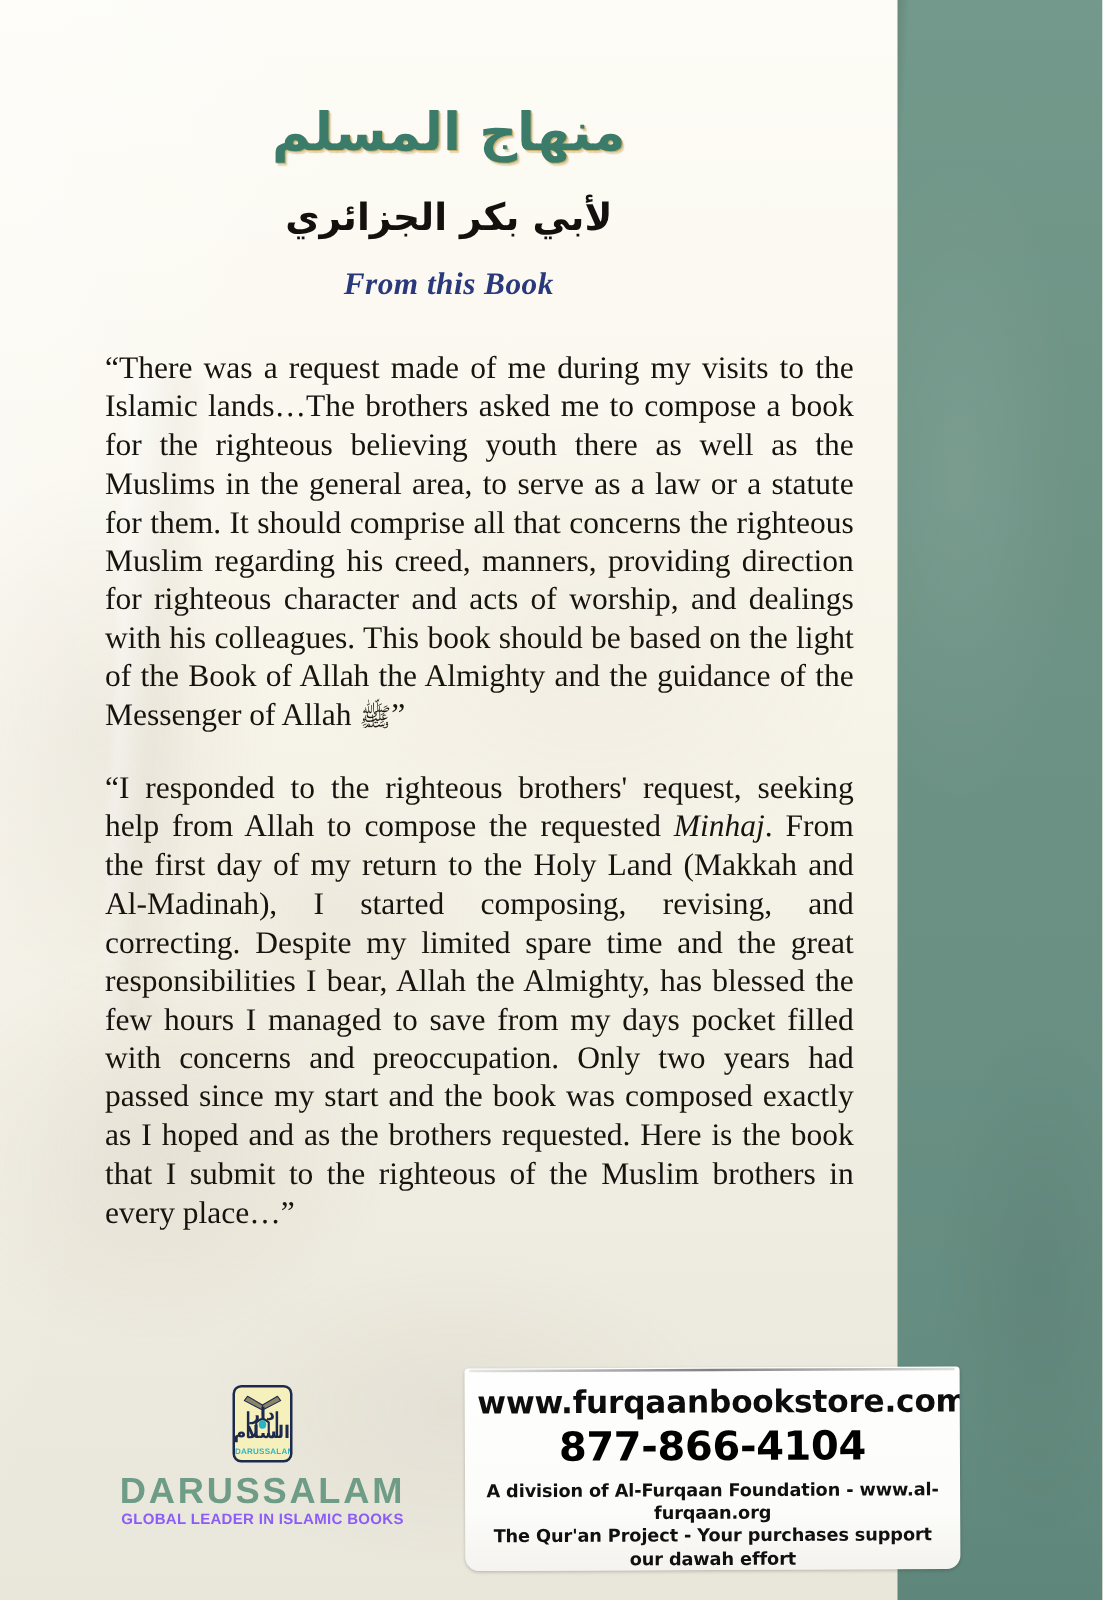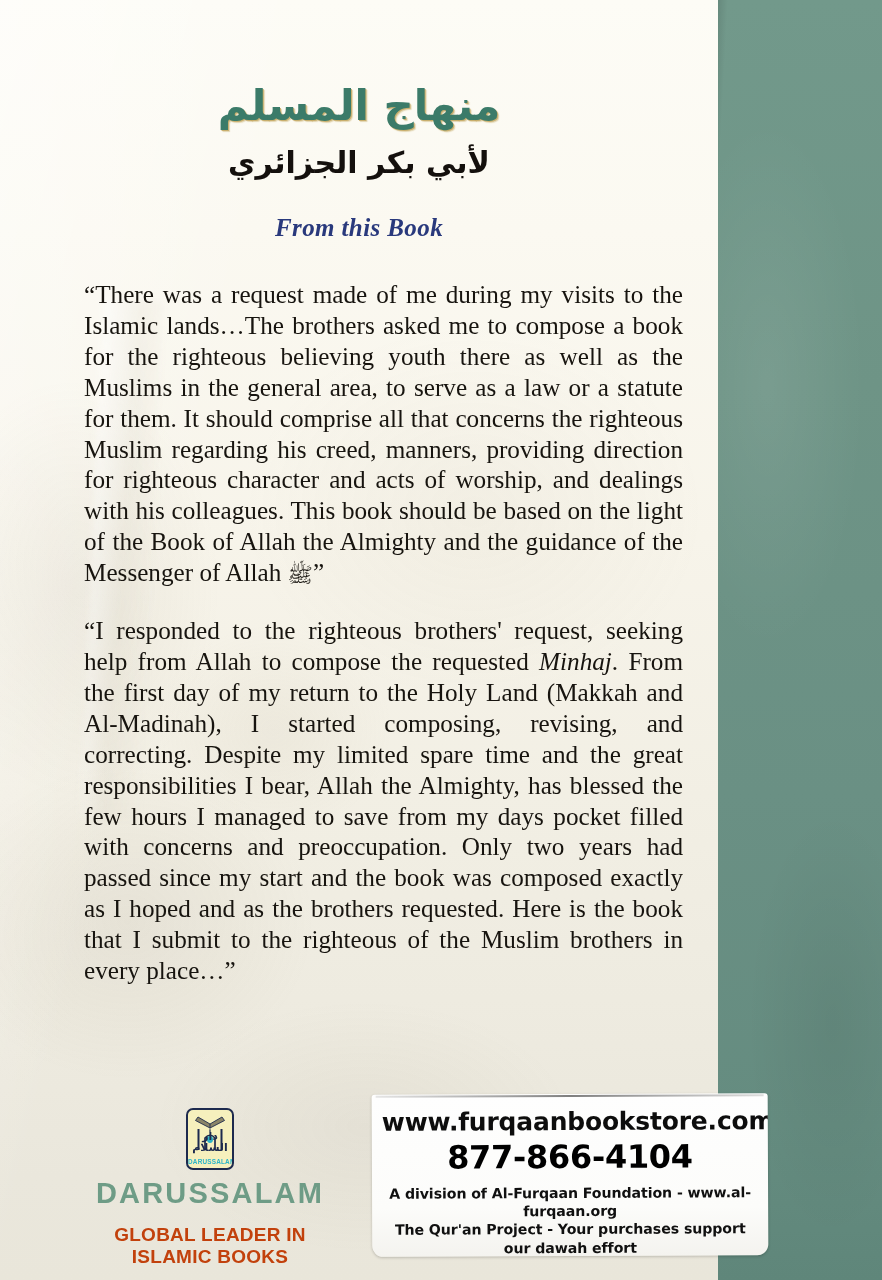--- a/index.html
+++ b/index.html
@@ -101,21 +101,21 @@
     direction: rtl;
     text-shadow:
        1px 1px 0 rgba(196,168,98,0.85),
        2px 2px 1px rgba(196,168,98,0.45);
   }
   .arabic-author {
     font-family: "DejaVu Sans", "Liberation Sans", sans-serif;
     font-size: 30px;
     font-weight: bold;
     color: #14100d;
-    margin-top: 10px;
+    margin-top: 22px;
     direction: rtl;
     line-height: 1.3;
   }
 
   
   .about-heading {
     position: absolute;
     left: 0;
     top: 214px;
     width: 718px;
@@ -188,21 +188,21 @@
     top: 17px;
     width: 27px;
     height: 23px;
     transform: translateX(-50%);
   }
   .logo-ar {
     position: absolute;
     left: 0; right: 0;
     bottom: 15px;
     font-family: "DejaVu Sans", sans-serif;
-    font-size: 11px;
+    font-size: 14px;
     font-weight: bold;
     color: #1d2a4e;
     direction: rtl;
     line-height: 1;
   }
   .logo-wordmark {
     position: absolute;
     left: 0; right: 0;
     bottom: 3px;
     font-family: "Liberation Sans", sans-serif;
@@ -215,25 +215,25 @@
   .publisher-name {
     font-family: "Liberation Sans", "DejaVu Sans", sans-serif;
     font-size: 29px;
     font-weight: bold;
     letter-spacing: 2.2px;
     color: #6e9c86;
     line-height: 1.05;
   }
   .publisher-tagline {
     font-family: "Liberation Sans", "DejaVu Sans", sans-serif;
-    font-size: 19px;
+    font-size: 12px;
     font-weight: bold;
     letter-spacing: 0.25px;
-    color: #c2410c;
-    margin-top: 16px;
+    color: #8b5cf6;
+    margin-top: 0;
   }
 
   
   .sticker {
     position: absolute;
     left: 372px;
     top: 1094px;
     width: 396px;
     height: 162px;
     background: linear-gradient(180deg, #fefefe 0%, #fcfcfa 70%, #f4f3ef 100%);

